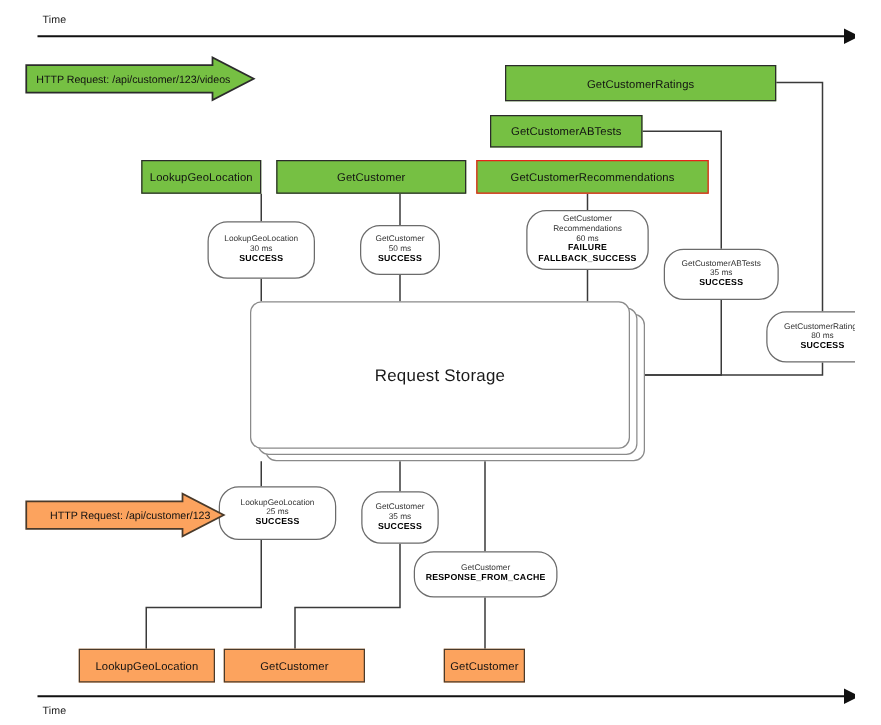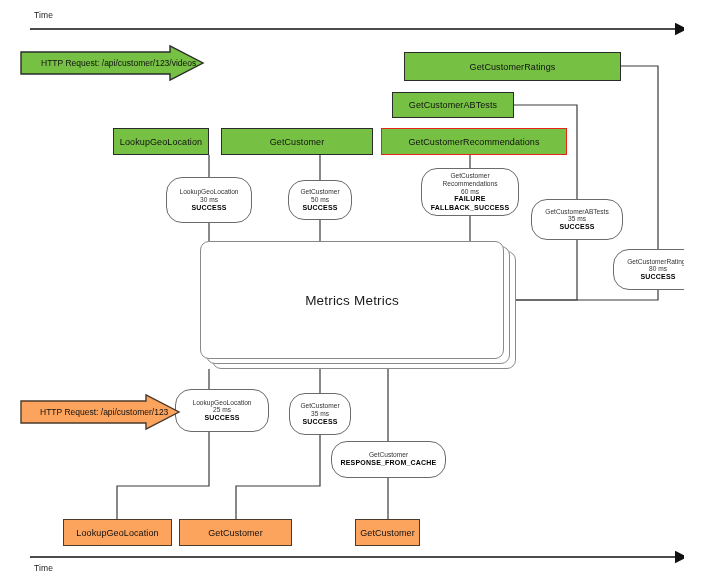--- a/index.html
+++ b/index.html
@@ -152,21 +152,21 @@
     </g>
   </svg>
 
   <div class="axis-label" style="left:34px; top:10px;">Time</div>
   <div class="axis-label" style="left:34px; top:563px;">Time</div>
 
   <div class="req-arrow green" style="left:20px; top:45px;">
     <svg class="arrow-svg" width="184" height="36" viewBox="0 0 184 36">
       <path d="M1,7 L150,7 L150,1 L183,18 L150,35 L150,29 L1,29 Z" fill="#76C043" stroke="#2b2b2b" stroke-width="1.4" stroke-linejoin="miter"></path>
     </svg>
-    <div style="position:relative; z-index:2; padding-left:21px; font-size:8.5px; color:#111; line-height:36px; white-space:nowrap;">HTTP Request: /api/customer/123/videos</div>
+    <div style="position:relative; z-index:2; padding-left:9px; font-size:8.5px; color:#111; line-height:36px; white-space:nowrap;">HTTP Request: /api/customer/123/videos</div>
   </div>
 
   <div class="bar green" style="left:113px; top:128px; width:96px; height:27px;">
     <span>LookupGeoLocation</span>
   </div>
 
   <div class="bar green" style="left:221px; top:128px; width:152px; height:27px;">
     <span>GetCustomer</span>
   </div>
 
@@ -210,21 +210,21 @@
   <div class="pill" style="left:613px; top:249px; width:90px; height:41px;">
     <div class="nm">GetCustomerRatings</div>
     <div class="ms">80 ms</div>
     <div class="st">SUCCESS</div>
   </div>
 
   <div class="store-stack" style="left:200px; top:241px; width:316px; height:128px;">
     <div class="store-card" style="left:12px; top:10px; width:304px; height:118px;"></div>
     <div class="store-card" style="left:6px;  top:5px;  width:304px; height:118px;"></div>
     <div class="store-card front" style="left:0; top:0; width:304px; height:118px;">
-      <span class="store-label">Metrics Metrics</span>
+      <span class="store-label">Request Storage</span>
     </div>
   </div>
 
   <div class="req-arrow orange" style="left:20px; top:394px;">
     <svg class="arrow-svg" width="160" height="36" viewBox="0 0 160 36">
       <path d="M1,7 L126,7 L126,1 L159,18 L126,35 L126,29 L1,29 Z" fill="#FCA35E" stroke="#4a3a2a" stroke-width="1.4" stroke-linejoin="miter"></path>
     </svg>
     <div style="position:relative; z-index:2; padding-left:20px; font-size:8.5px; color:#111; line-height:36px; white-space:nowrap;">HTTP Request: /api/customer/123</div>
   </div>
 

